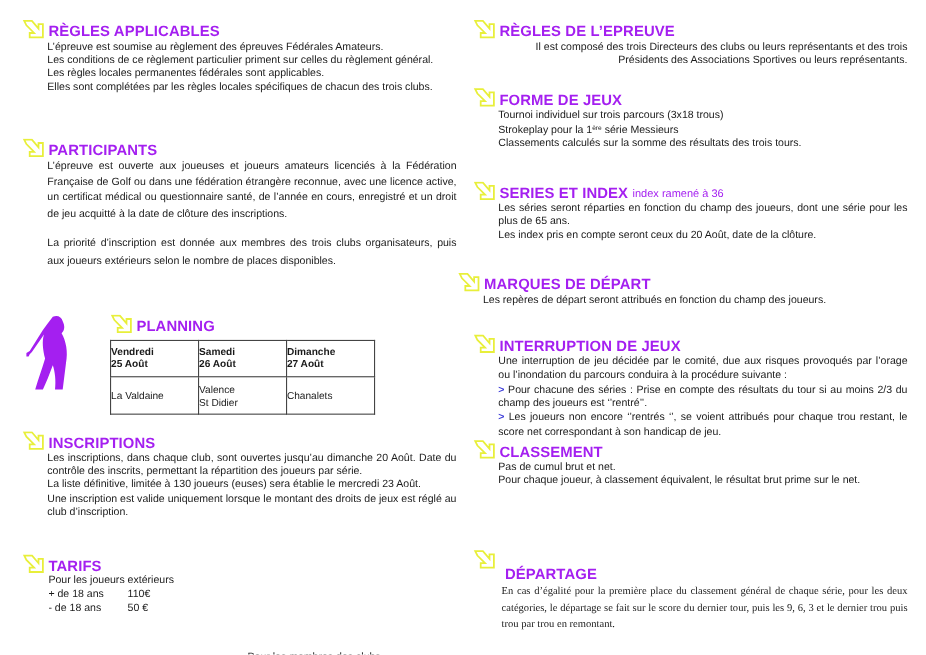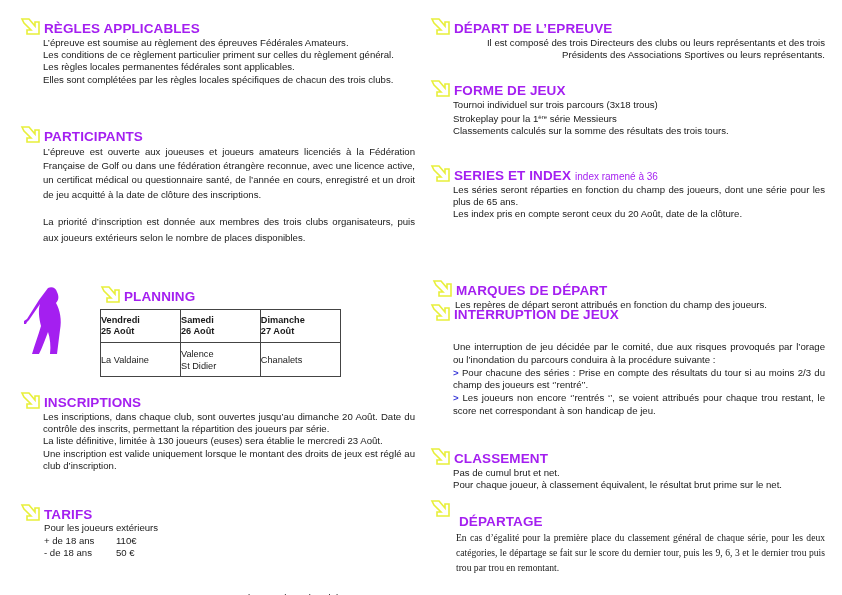--- a/index.html
+++ b/index.html
@@ -144,21 +144,21 @@
       <span style="width:107px">- de 18 ans</span>
       <span>35 €</span>
     </div>
 </div>
 
 <div class="sec" style="left:430px;top:18px;width:395px;">
   <div class="head">
     <svg class="arrow" viewBox="0 0 22 18">
         <path d="M2 1 L9 1 L15 8 L15 4 L19 4 L19 16 L7 16 L7 12 L11 12 L4 5 Z" fill="none" stroke="#e8ef3a" stroke-width="1.6"></path>
       </svg>
-    <span class="title">DÉPART DE L’EPREUVE</span>
+    <span class="title">RÈGLES DE L’EPREUVE</span>
   </div>
   <div class="body" style="margin-top:1px;text-align:right;">
     <p>Il est composé des trois Directeurs des clubs ou leurs représentants et des trois Présidents des Associations Sportives ou leurs représentants.</p>
   </div>
 </div>
 
 <div class="sec" style="left:430px;top:80px;width:395px;">
   <div class="head">
     <svg class="arrow" viewBox="0 0 22 18">
         <path d="M2 1 L9 1 L15 8 L15 4 L19 4 L19 16 L7 16 L7 12 L11 12 L4 5 Z" fill="none" stroke="#e8ef3a" stroke-width="1.6"></path>
@@ -179,47 +179,47 @@
       </svg>
     <span class="title">SERIES ET INDEX</span>
     <span class="sub">index ramené à 36</span>
   </div>
   <div class="body just" style="margin-top:1px;">
     <p>Les séries seront réparties en fonction du champ des joueurs, dont une série pour les plus de 65 ans.</p>
     <p>Les index pris en compte seront ceux du 20 Août, date de la clôture.</p>
   </div>
 </div>
 
-<div class="sec" style="left:432px;top:248px;width:395px;margin-top:32px;">
+<div class="sec" style="left:416px;top:248px;width:395px;">
   <div class="head">
     <svg class="arrow" viewBox="0 0 22 18">
         <path d="M2 1 L9 1 L15 8 L15 4 L19 4 L19 16 L7 16 L7 12 L11 12 L4 5 Z" fill="none" stroke="#e8ef3a" stroke-width="1.6"></path>
       </svg>
     <span class="title">MARQUES DE DÉPART</span>
   </div>
   <div class="body" style="margin-top:1px;">
     <p>Les repères de départ seront attribués en fonction du champ des joueurs.</p>
   </div>
 </div>
 
 <div class="sec" style="left:430px;top:304px;width:395px;">
   <div class="head">
     <svg class="arrow" viewBox="0 0 22 18">
         <path d="M2 1 L9 1 L15 8 L15 4 L19 4 L19 16 L7 16 L7 12 L11 12 L4 5 Z" fill="none" stroke="#e8ef3a" stroke-width="1.6"></path>
       </svg>
     <span class="title">INTERRUPTION DE JEUX</span>
   </div>
-  <div class="body just" style="margin-top:19px;line-height:12.8px;">
+  <div class="body just" style="margin-top:1px;line-height:12.8px;">
     <p>Une interruption de jeu décidée par le comité, due aux risques provoqués par l’orage ou l’inondation du parcours conduira à la procédure suivante :</p>
     <p><span class="bul">&gt;</span> <span>Pour chacune des séries : Prise en compte des résultats du tour si au moins 2/3 du champ des joueurs est ‘’rentré’’.</span></p>
     <p><span class="bul">&gt;</span> <span>Les joueurs non encore ‘’rentrés ‘’, se voient attribués pour chaque trou restant, le score net correspondant à son handicap de jeu.</span></p>
   </div>
 </div>
 
-<div class="sec" style="left:430px;top:448px;width:395px;">
+<div class="sec" style="left:430px;top:400px;width:395px;">
   <div class="head">
     <svg class="arrow" viewBox="0 0 22 18">
         <path d="M2 1 L9 1 L15 8 L15 4 L19 4 L19 16 L7 16 L7 12 L11 12 L4 5 Z" fill="none" stroke="#e8ef3a" stroke-width="1.6"></path>
       </svg>
     <span class="title">CLASSEMENT</span>
   </div>
   <div class="body" style="margin-top:1px;">
     <p>Pas de cumul brut et net.</p>
     <p>Pour chaque joueur, à classement équivalent, le résultat brut prime sur le net.</p>
   </div>

